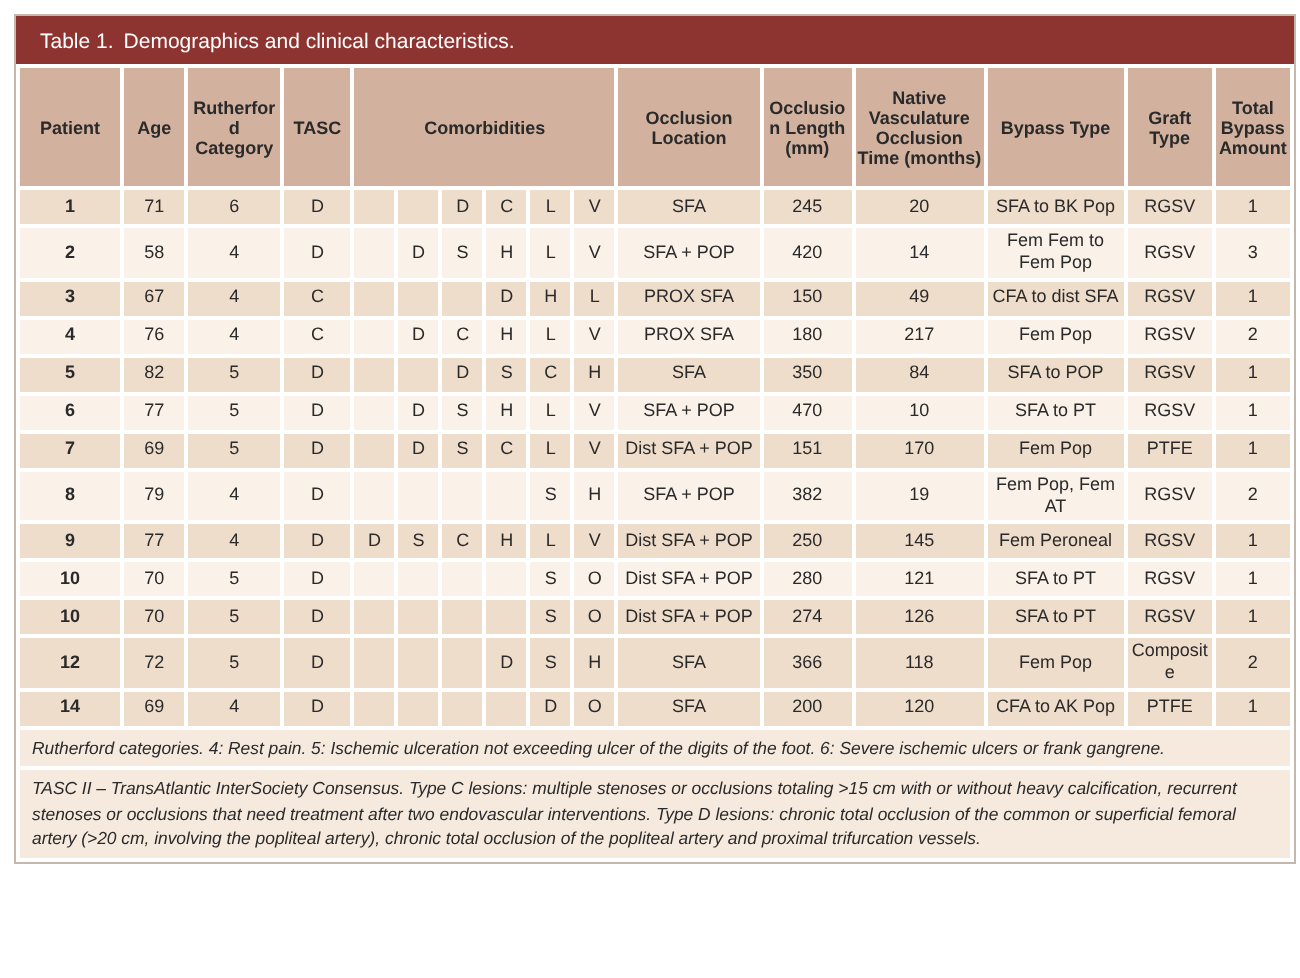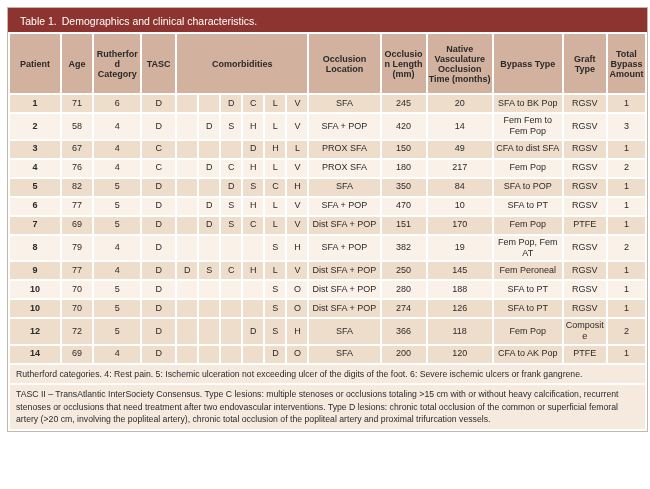--- a/index.html
+++ b/index.html
@@ -54,21 +54,21 @@
     text-align:center;
     vertical-align:middle;
     padding:1px;
     height:15px;
     overflow-wrap:break-word;
     line-height:1.25;
   }
   tr.dark td{background:var(--row-dark);}
   tr.light td{background:var(--row-light);}
   td.patient-cell{font-weight:bold;}
-  .footnotes{padding:0;}
+  .footnotes{padding:0;font-style:italic;}
   .footnote{
     background:var(--footer-bg);
     margin:0 2px 2px 2px;
     padding:3px 6px;
     font-size:8.7px;
     line-height:1.45;
   }
 </style>
 </head>
 <body>
@@ -281,21 +281,21 @@
           <td>5</td>
           <td>D</td>
           <td></td>
           <td></td>
           <td></td>
           <td></td>
           <td>S</td>
           <td>O</td>
           <td>Dist SFA + POP</td>
           <td>280</td>
-          <td>188</td>
+          <td>121</td>
           <td>SFA to PT</td>
           <td>RGSV</td>
           <td>1</td>
         </tr>
         <tr class="dark">
           <td class="patient-cell">10</td>
           <td>70</td>
           <td>5</td>
           <td>D</td>
           <td></td>

